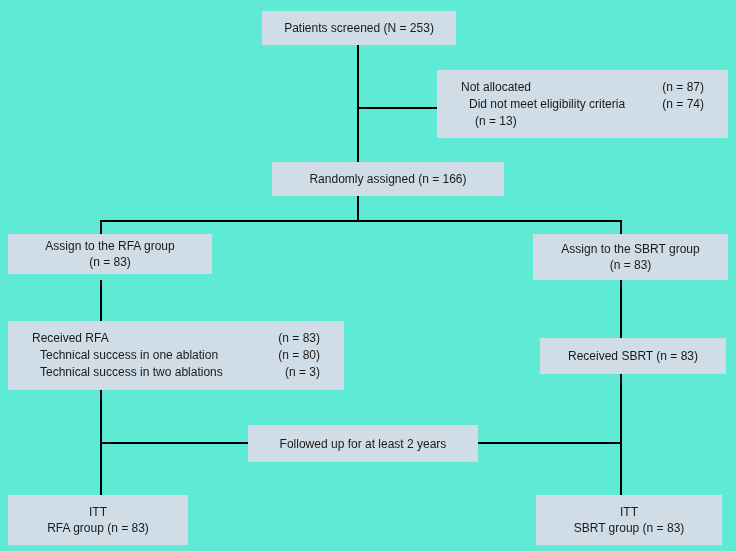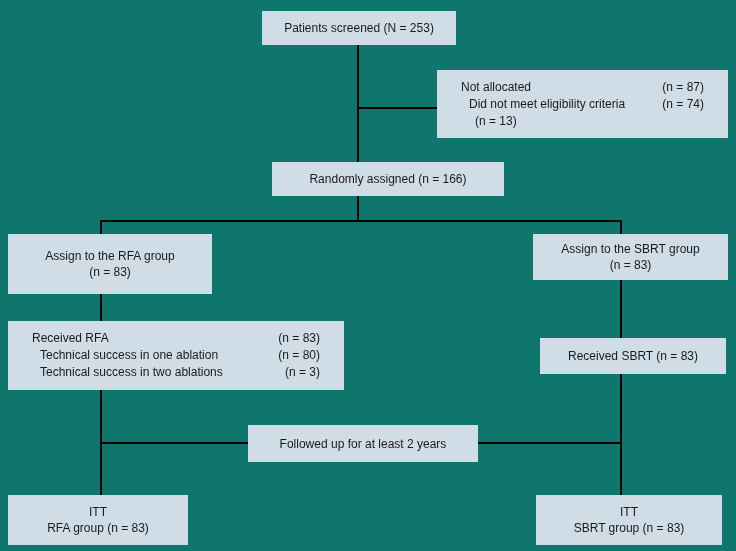--- a/index.html
+++ b/index.html
@@ -1,19 +1,19 @@
 <!DOCTYPE html>
 <html><head>
 <meta charset="utf-8">
 <style>
   html,body{margin:0;padding:0;background:#ffffff;}
   .canvas{
     position:relative;
     width:736px;height:551px;
-    background:#0f766e;
+    background:#5eead4;
     font-family:"Liberation Sans", sans-serif;
     color:#1a1a1a;
     overflow:hidden;
   }
   .box{
     position:absolute;
     background:#d0dce6;
     font-size:12px;
     line-height:16px;
     box-sizing:border-box;
@@ -76,21 +76,21 @@
     </div>
     <div class="row indent">
       <span class="cnt">(n = 13)</span>
     </div>
   </div>
 
   <div class="box center" style="left:272px;top:162px;width:232px;height:34px">
     <span>Randomly assigned (n = 166)</span>
   </div>
 
-  <div class="box center" style="left:8px;top:234px;width:204px;height:60px">
+  <div class="box center" style="left:8px;top:234px;width:204px;height:40px">
     <span>Assign to the RFA group</span>
     <span>(n = 83)</span>
   </div>
 
   <div class="box center" style="left:533px;top:234px;width:195px;height:46px">
     <span>Assign to the SBRT group</span>
     <span>(n = 83)</span>
   </div>
 
   <div class="box rows" style="left:8px;top:321px;width:336px;height:69px">

